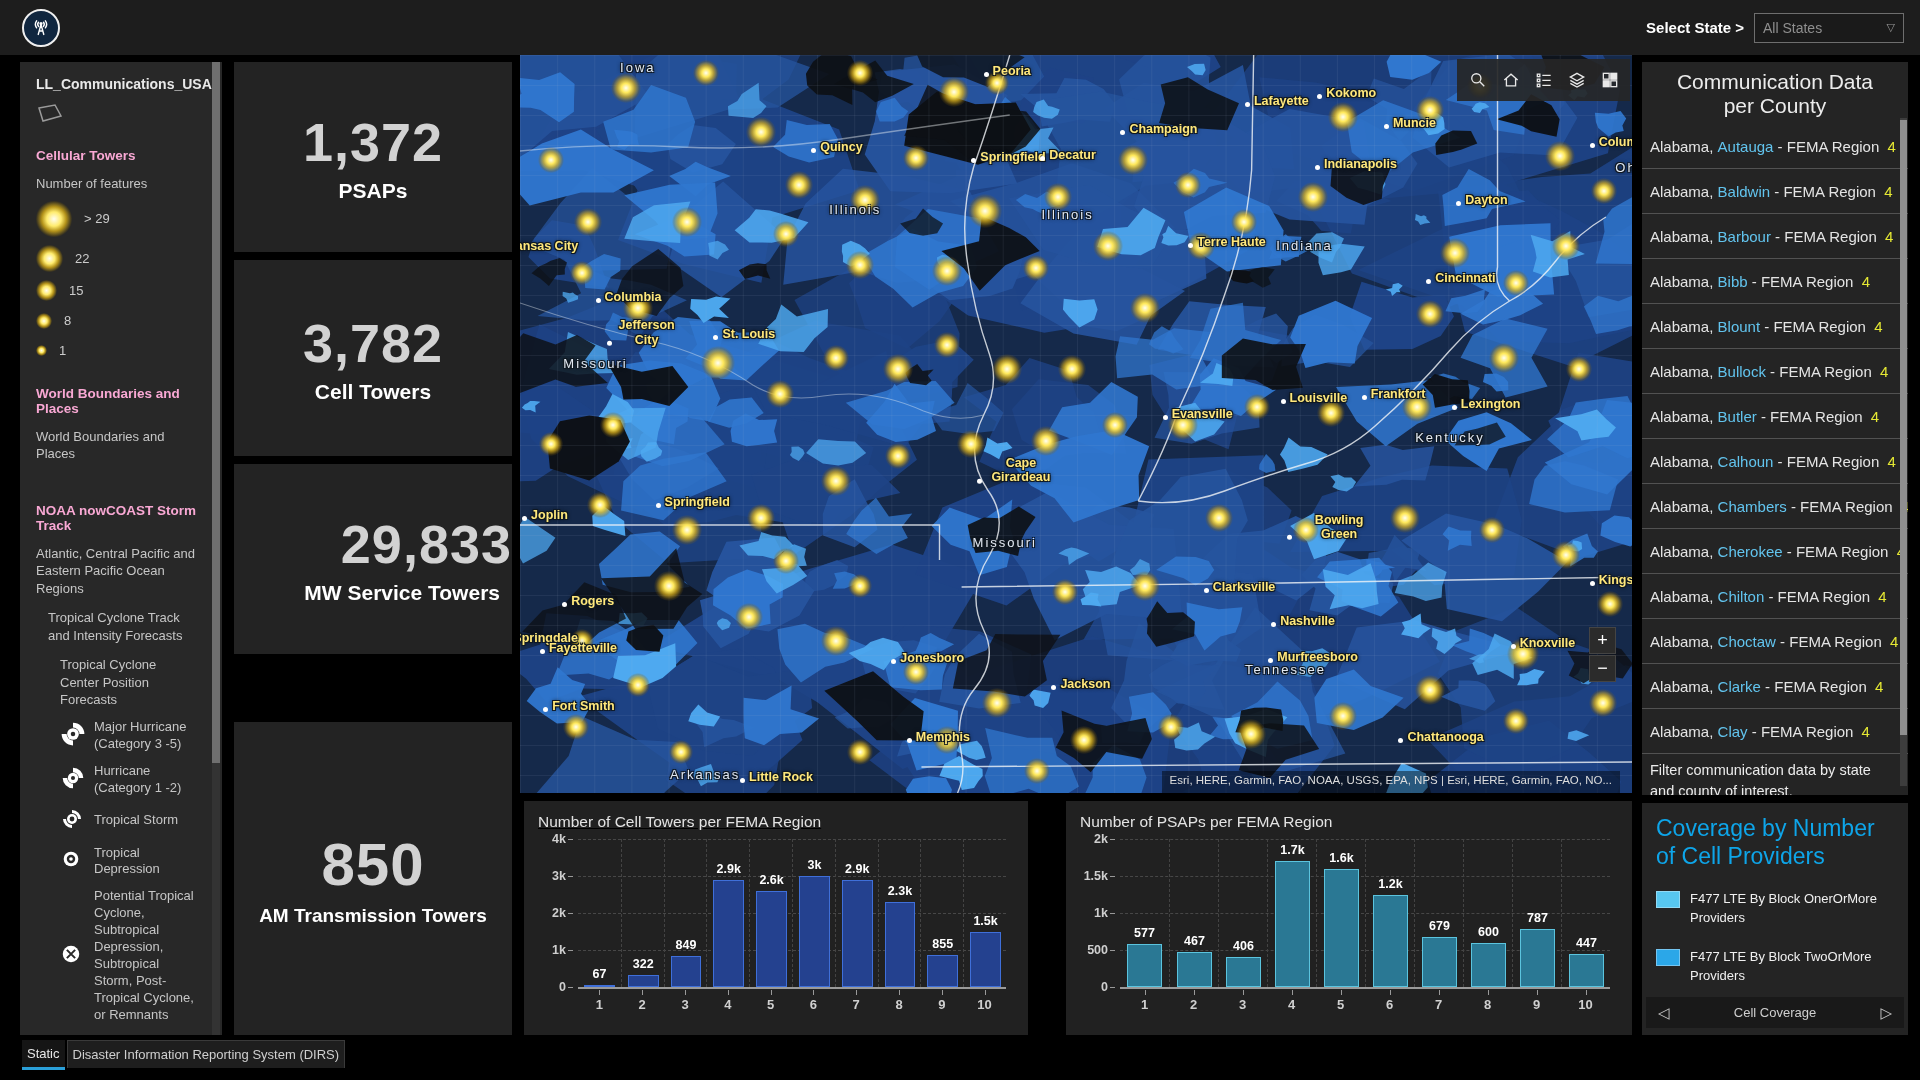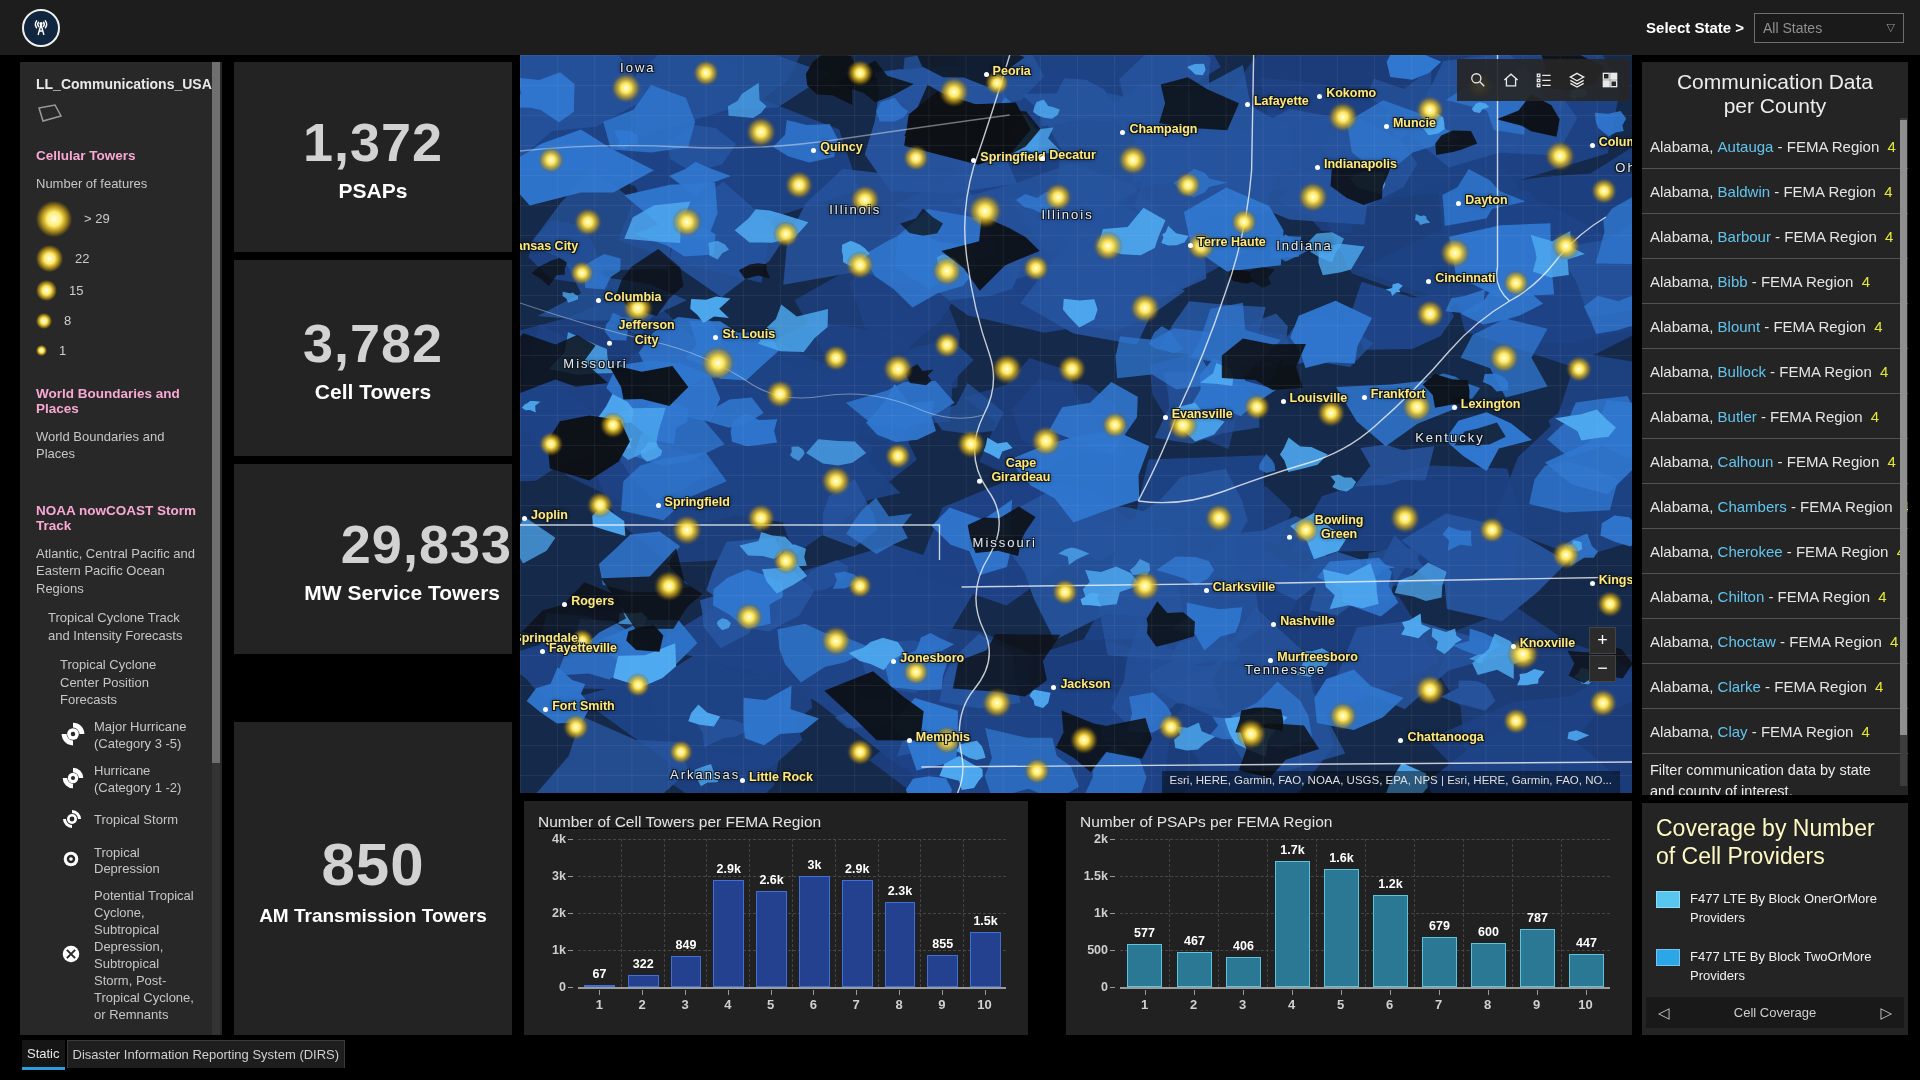--- a/index.html
+++ b/index.html
@@ -79,21 +79,21 @@
   .c-state,.c-mid{color:#e4e4e4;}
   .c-county{color:#62c4ee;white-space:pre;}
   .c-region{color:#e5e833;margin-left:4px;}
   .county-row span{white-space:pre;}
   #county-note{color:#ececec;font-size:14.5px;line-height:1.45;padding:6px 10px 0 8px;}
   .cp-scroll{position:absolute;right:1px;top:56px;width:7px;height:668px;background:#3d3d3d;}
   .cp-thumb{position:absolute;left:0;top:2px;width:7px;height:92%;background:#8f8f8f;}
 
   
   #coverage{left:1642px;top:803px;width:266px;height:232px;background:#242424;padding:12px 14px;}
-  #coverage-title{color:#fef9c3;font-size:23px;line-height:1.2;}
+  #coverage-title{color:#0ea5e9;font-size:23px;line-height:1.2;}
   .cov-row{display:flex;margin-top:20px;}
   .cov-swatch{flex:0 0 24px;height:17px;margin-right:10px;margin-top:1px;border:1px solid rgba(255,255,255,.35);box-sizing:border-box;}
   .cov-label{color:#f0f0f0;font-size:13px;line-height:1.45;}
   #cov-footer{position:absolute;left:4px;right:4px;bottom:7px;height:31px;background:#191919;display:flex;align-items:center;}
   #cov-footer .arr{color:#c9c9c9;font-size:15px;padding:0 12px;cursor:pointer;}
   #cov-footer .ftxt{flex:1;text-align:center;color:#cfcfcf;font-size:13px;}
 
   
   #tabbar{position:absolute;left:0;top:1040px;width:1920px;height:40px;background:#000;display:flex;align-items:flex-start;padding-left:22px;box-sizing:border-box;}
   .tab{height:27px;display:flex;align-items:center;padding:0 5px;font-size:13px;cursor:pointer;}

